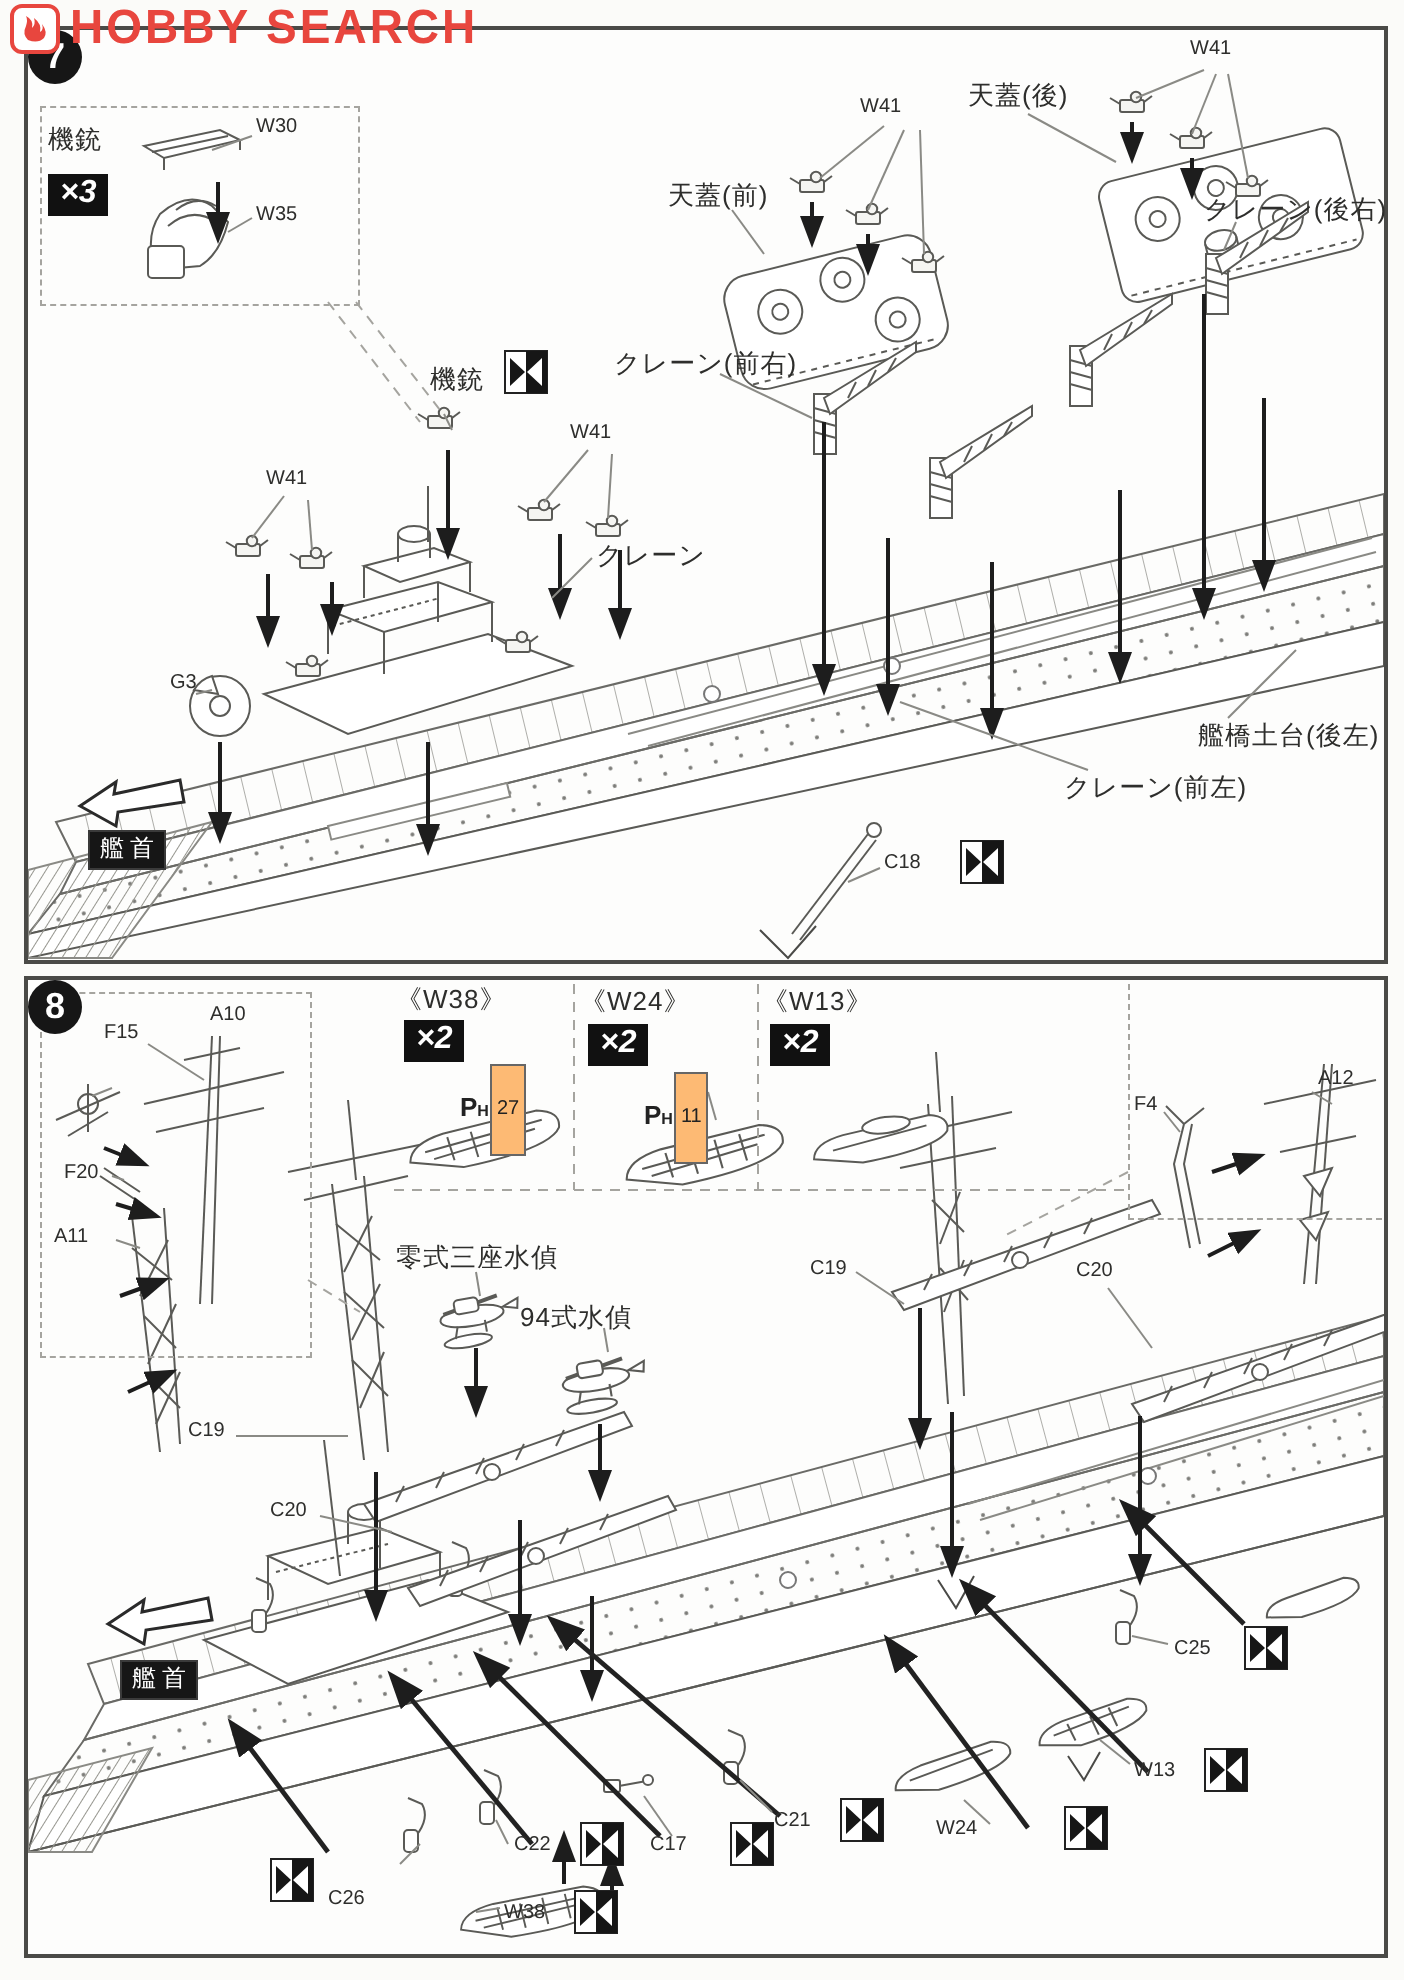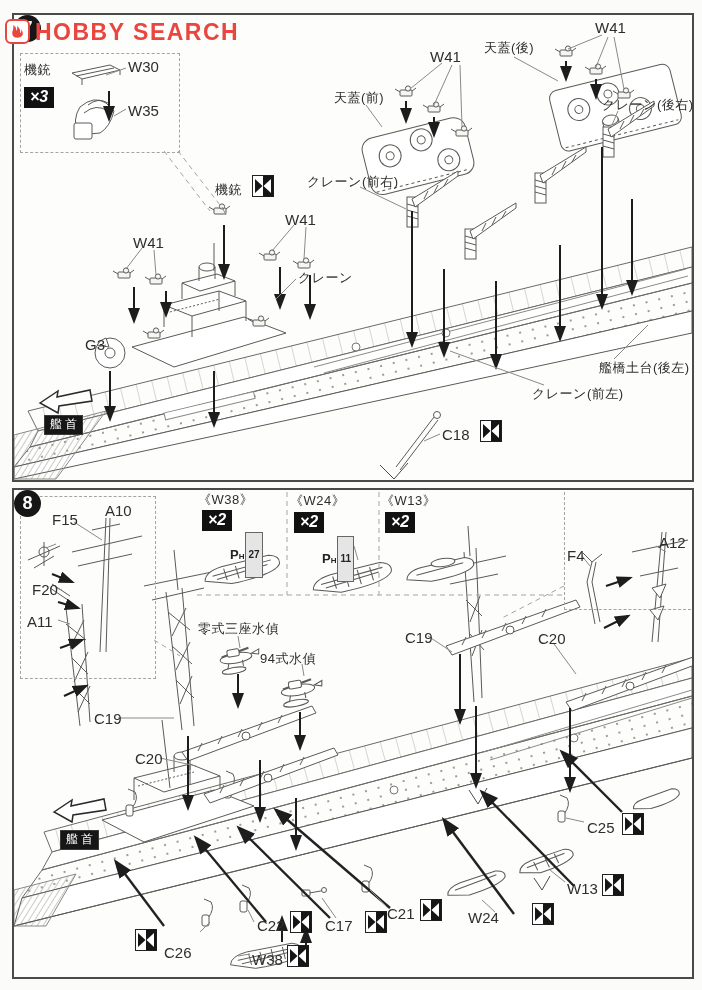--- a/index.html
+++ b/index.html
@@ -2,33 +2,33 @@
 <html><head>
 <meta charset="utf-8">
 <style>
   html,body{margin:0;padding:0}
   body{width:702px;height:990px;background:#e9e7e2;font-family:"Liberation Sans","DejaVu Sans",sans-serif}
   .sheet{position:relative;width:702px;height:990px;background:#fbfbf9;overflow:hidden}
   .panel{position:absolute;border:2px solid #4a4a47;background:#fdfdfc}
   #panel7{left:12px;top:13px;width:678px;height:465px}
   #panel8{left:12px;top:488px;width:678px;height:487px}
   .art{position:absolute;left:0;top:0}
-  .hdr{position:absolute;left:5px;top:19px;display:flex;align-items:flex-start;gap:5px;z-index:6}
+  .hdr{position:absolute;left:5px;top:0;display:flex;align-items:flex-end;gap:5px;z-index:6}
   .logo{width:25px;height:25px;border:2.5px solid #e8463e;border-radius:6px;background:#fff;display:flex;align-items:center;justify-content:center;box-sizing:border-box}
   .brand{color:#e8463e;font-size:23px;font-weight:bold;letter-spacing:1.5px;transform:scaleY(1.04)}
   .badge{position:absolute;width:27px;height:27px;border-radius:50%;background:#161616;color:#fff;font-size:18px;font-weight:bold;display:flex;align-items:center;justify-content:center;z-index:5}
-  .co{position:absolute;color:#2e2e2c;font-size:15px;line-height:1;white-space:nowrap;z-index:4}
+  .co{position:absolute;color:#2e2e2c;font-size:10px;line-height:1;white-space:nowrap;z-index:4}
   .jp{font-size:13px;letter-spacing:.5px}
   .qty{position:absolute;background:#111;color:#fff;font-size:16px;font-weight:bold;font-style:italic;padding:2px 6px 3px;line-height:1;z-index:4}
   .dash{position:absolute;border:1px dashed #a5a49f;z-index:1}
   .bowbox{position:absolute;background:#161616;color:#fff;font-size:12px;letter-spacing:3px;padding:2px 2px 2px 5px;line-height:1.15;z-index:4;border:1px solid #3a3a3a}
   .fin{position:absolute;width:22px;height:22px;z-index:4}
   .decal{position:absolute;font-size:13px;font-weight:bold;color:#222;z-index:4;line-height:1}
   .decal .sub{font-size:8px}
-  .decal .numbox{display:inline-block;border:1px solid #666;font-size:10px;font-weight:bold;padding:17px 2px;margin-left:1px;background:#e5e5e5;vertical-align:1px}
+  .decal .numbox{display:inline-block;border:1px solid #666;font-size:10px;font-weight:normal;padding:17px 2px;margin-left:1px;background:#fdba74;vertical-align:1px}
 </style>
 </head>
 <body>
 
 <div class="sheet">
 
   <div class="hdr">
     <span class="logo">
       <svg width="17" height="17" viewBox="0 0 17 17">
         <path d="M5,14 Q2,11 4,7 Q5,4 4,2 Q8,4 7,8 Q9,6 8,3 Q12,6 11,10 Q13,9 12,6 Q15,10 13,13 Q10,16 5,14 Z" fill="#e8463e"></path>

